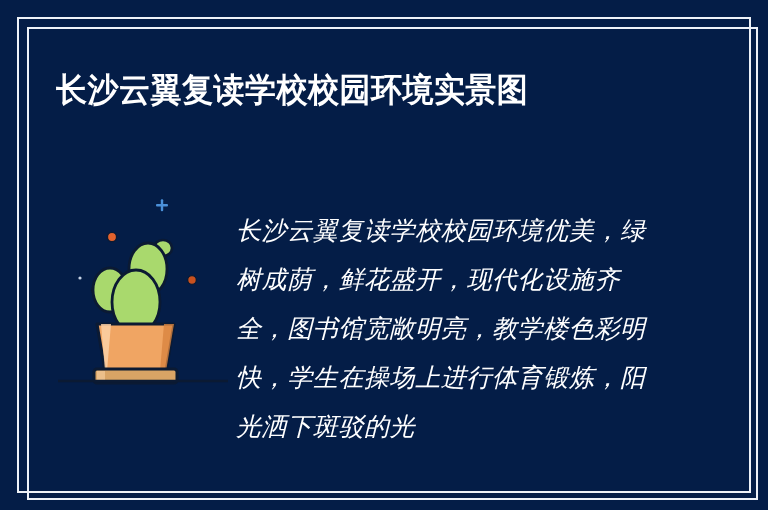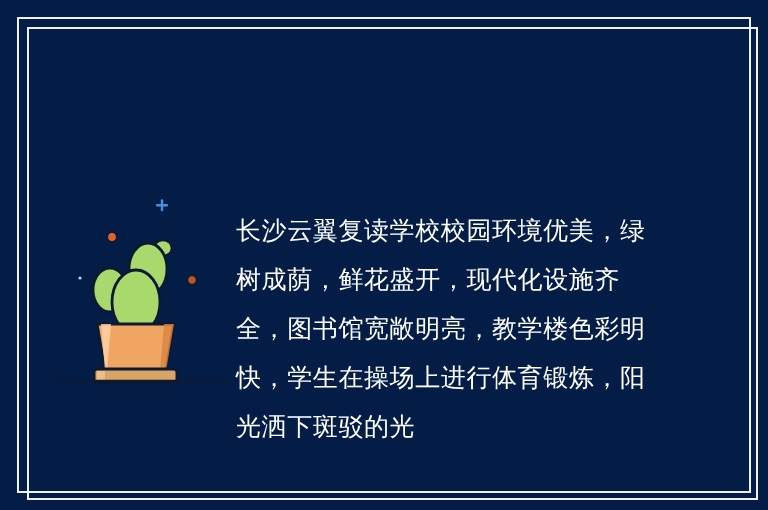--- a/index.html
+++ b/index.html
@@ -86,36 +86,40 @@
   .illustration svg {
     display: block;
   }
 
   .body-copy {
     flex: 1 1 auto;
     margin-left: 5px;
     margin-top: 16px;
     color: #ffffff;
     font-family: "DejaVu Serif", "Liberation Serif", serif;
+    font-style: italic;
     font-size: 25px;
     line-height: 49px;
     letter-spacing: 0.6px;
     word-break: break-all;
     text-align: left;
     max-width: 425px;
   }
 </style>
 </head>
 <body>
 
 <div id="poster">
 
   <div class="frame-outer"></div>
   <div class="frame-inner"></div>
 
+  <div class="title-block">
+    <h1 class="title-text">长沙云翼复读学校校园环境实景图</h1>
+  </div>
 
   <div class="content-row">
 
     <div class="illustration">
       <svg width="175" height="195" viewBox="0 0 175 195" xmlns="http://www.w3.org/2000/svg">
 
         <g>
           <rect x="100" y="14" width="12" height="2.4" rx="1" fill="#4a90d9"></rect>
           <rect x="104.8" y="9.2" width="2.4" height="12" rx="1" fill="#4a90d9"></rect>
         </g>

